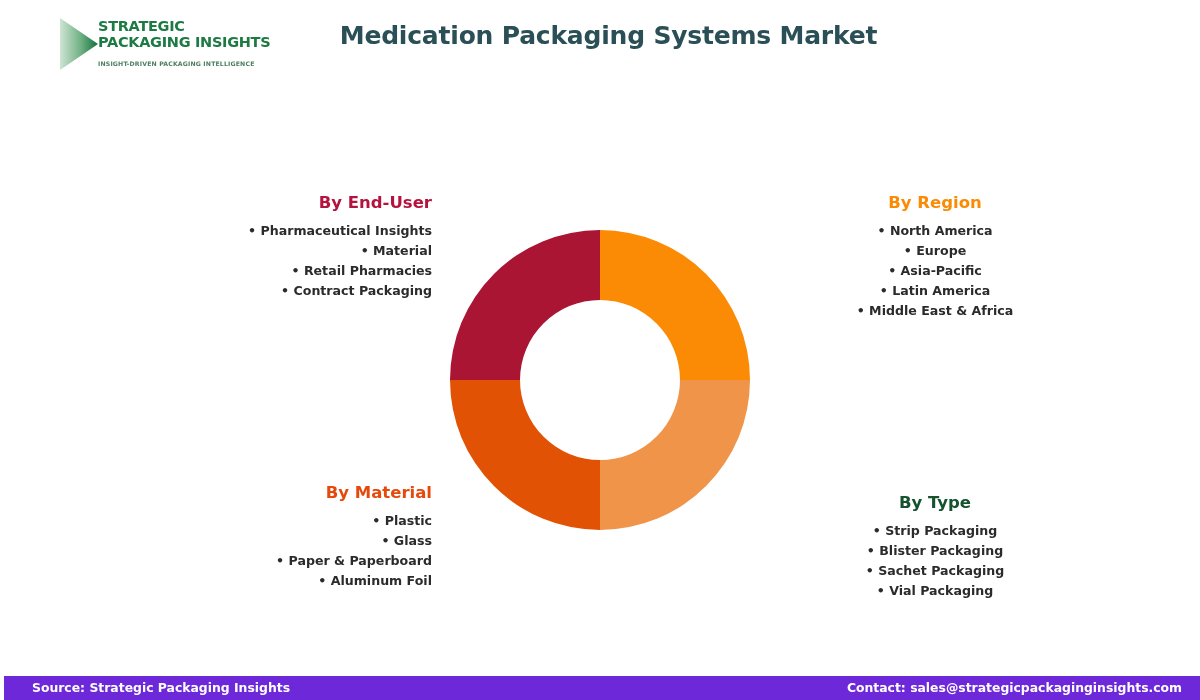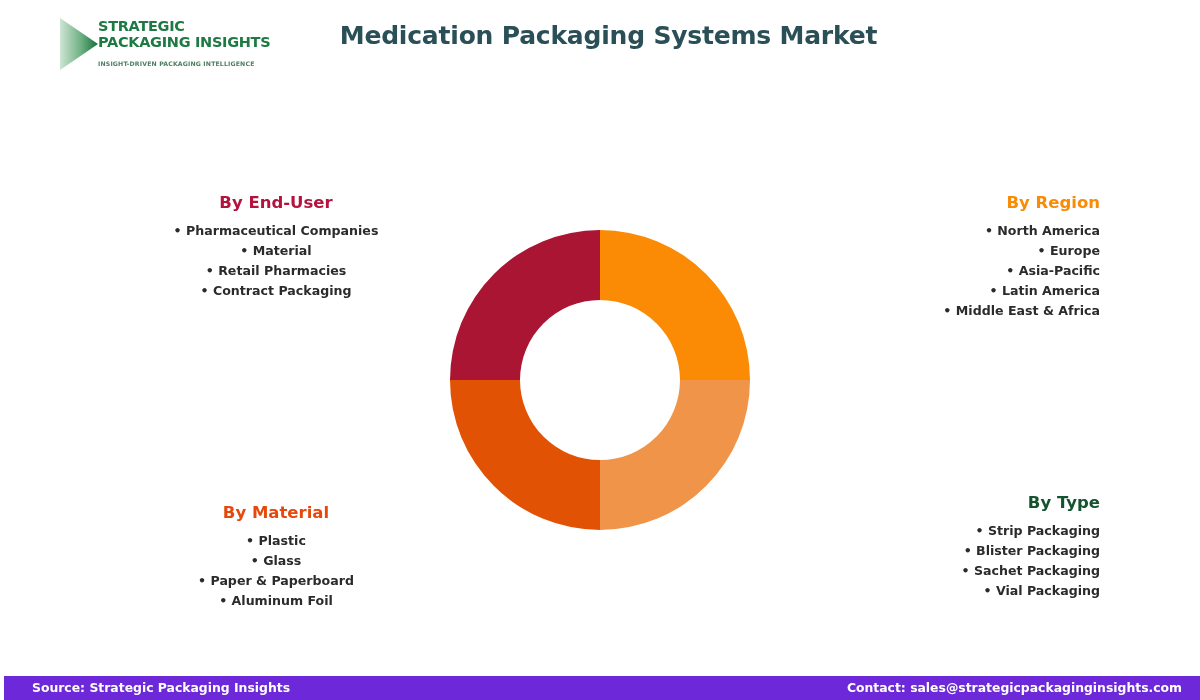--- a/index.html
+++ b/index.html
@@ -104,40 +104,40 @@
   }
   .seg-list li {
     font-family: "DejaVu Sans", sans-serif;
     font-weight: bold;
     font-size: 12.6px;
     color: #2B2B2B;
     line-height: 20px;
     white-space: nowrap;
   }
 
-  .seg-left { text-align: center; }
-  .seg-right { text-align: right; }
+  .seg-left { text-align: right; }
+  .seg-right { text-align: center; }
 
   #seg-end-user {
     left: 120px;
     top: 193px;
     width: 312px;
   }
   #seg-end-user .seg-title { color: #B5123E; }
 
   #seg-region {
     left: 770px;
     top: 193px;
     width: 330px;
   }
   #seg-region .seg-title { color: #FB8B05; }
 
   #seg-material {
     left: 120px;
-    top: 503px;
+    top: 483px;
     width: 312px;
   }
   #seg-material .seg-title { color: #E54A0C; }
 
   #seg-type {
     left: 770px;
     top: 493px;
     width: 330px;
   }
   #seg-type .seg-title { color: #14532d; }
@@ -198,21 +198,21 @@
 
     <path d="M150,300 A150,150 0 0 1 0,150 L70,150 A80,80 0 0 0 150,230 Z" fill="#E25205"></path>
 
     <path d="M0,150 A150,150 0 0 1 150,0 L150,70 A80,80 0 0 0 70,150 Z" fill="#A91533"></path>
   </svg>
 </div>
 
 <div class="seg seg-left" id="seg-end-user">
   <div class="seg-title">By End-User</div>
   <ul class="seg-list">
-    <li>• <span>Pharmaceutical Companies</span></li>
+    <li>• <span>Pharmaceutical Insights</span></li>
     <li>• <span>Material</span></li>
     <li>• <span>Retail Pharmacies</span></li>
     <li>• <span>Contract Packaging</span></li>
   </ul>
 </div>
 
 <div class="seg seg-right" id="seg-region">
   <div class="seg-title">By Region</div>
   <ul class="seg-list">
     <li>• <span>North America</span></li>

